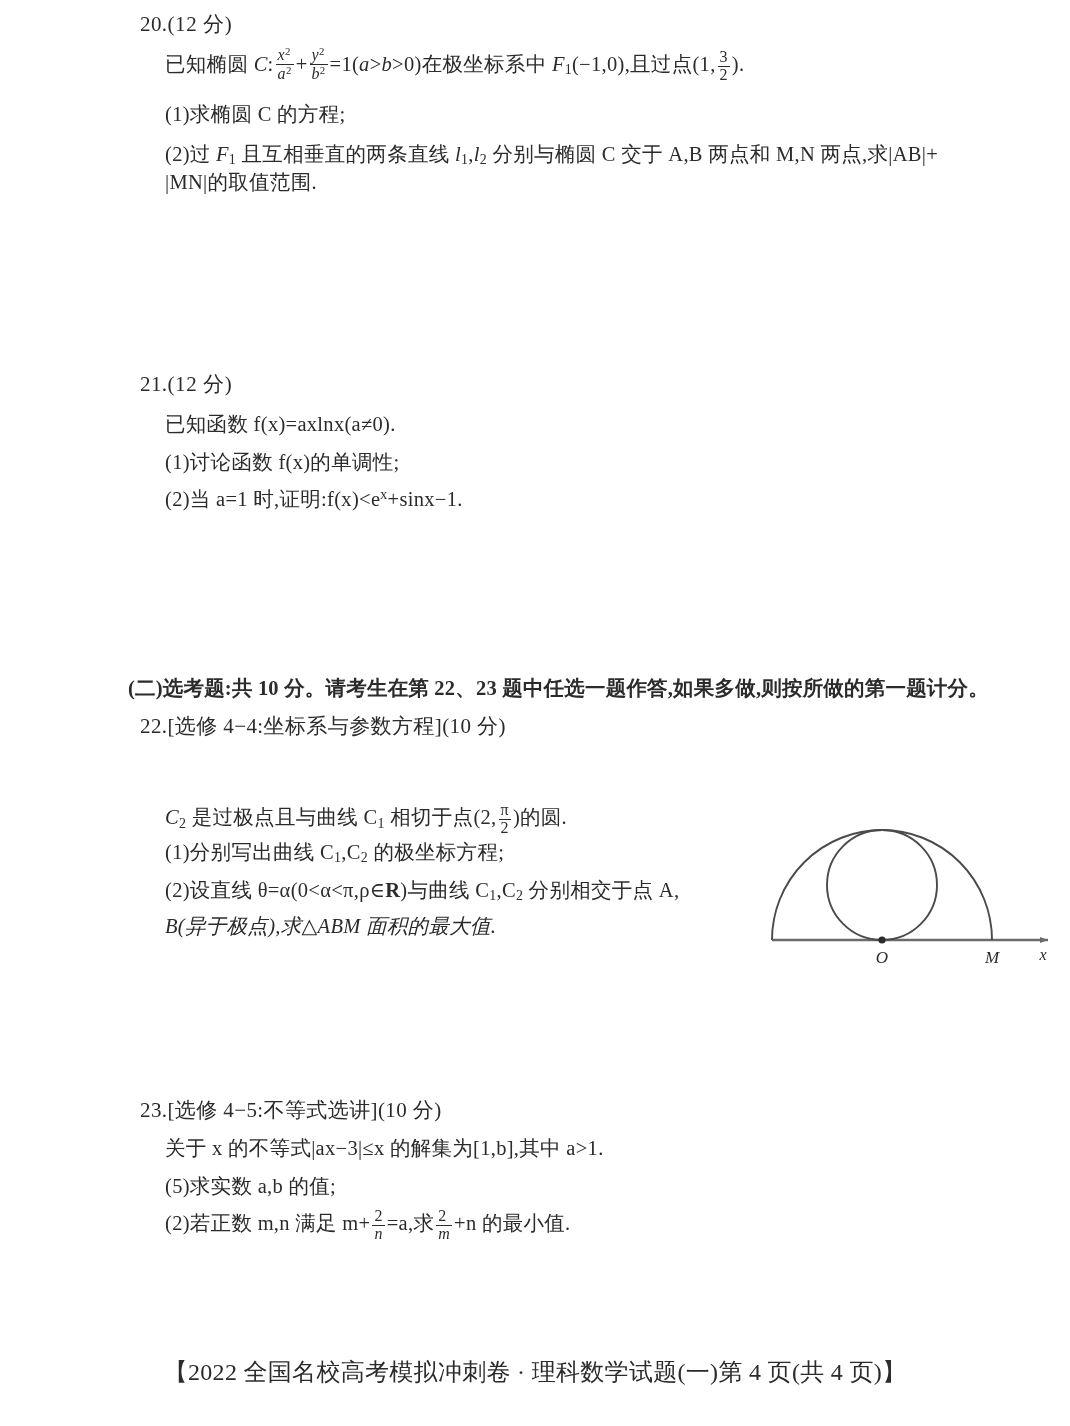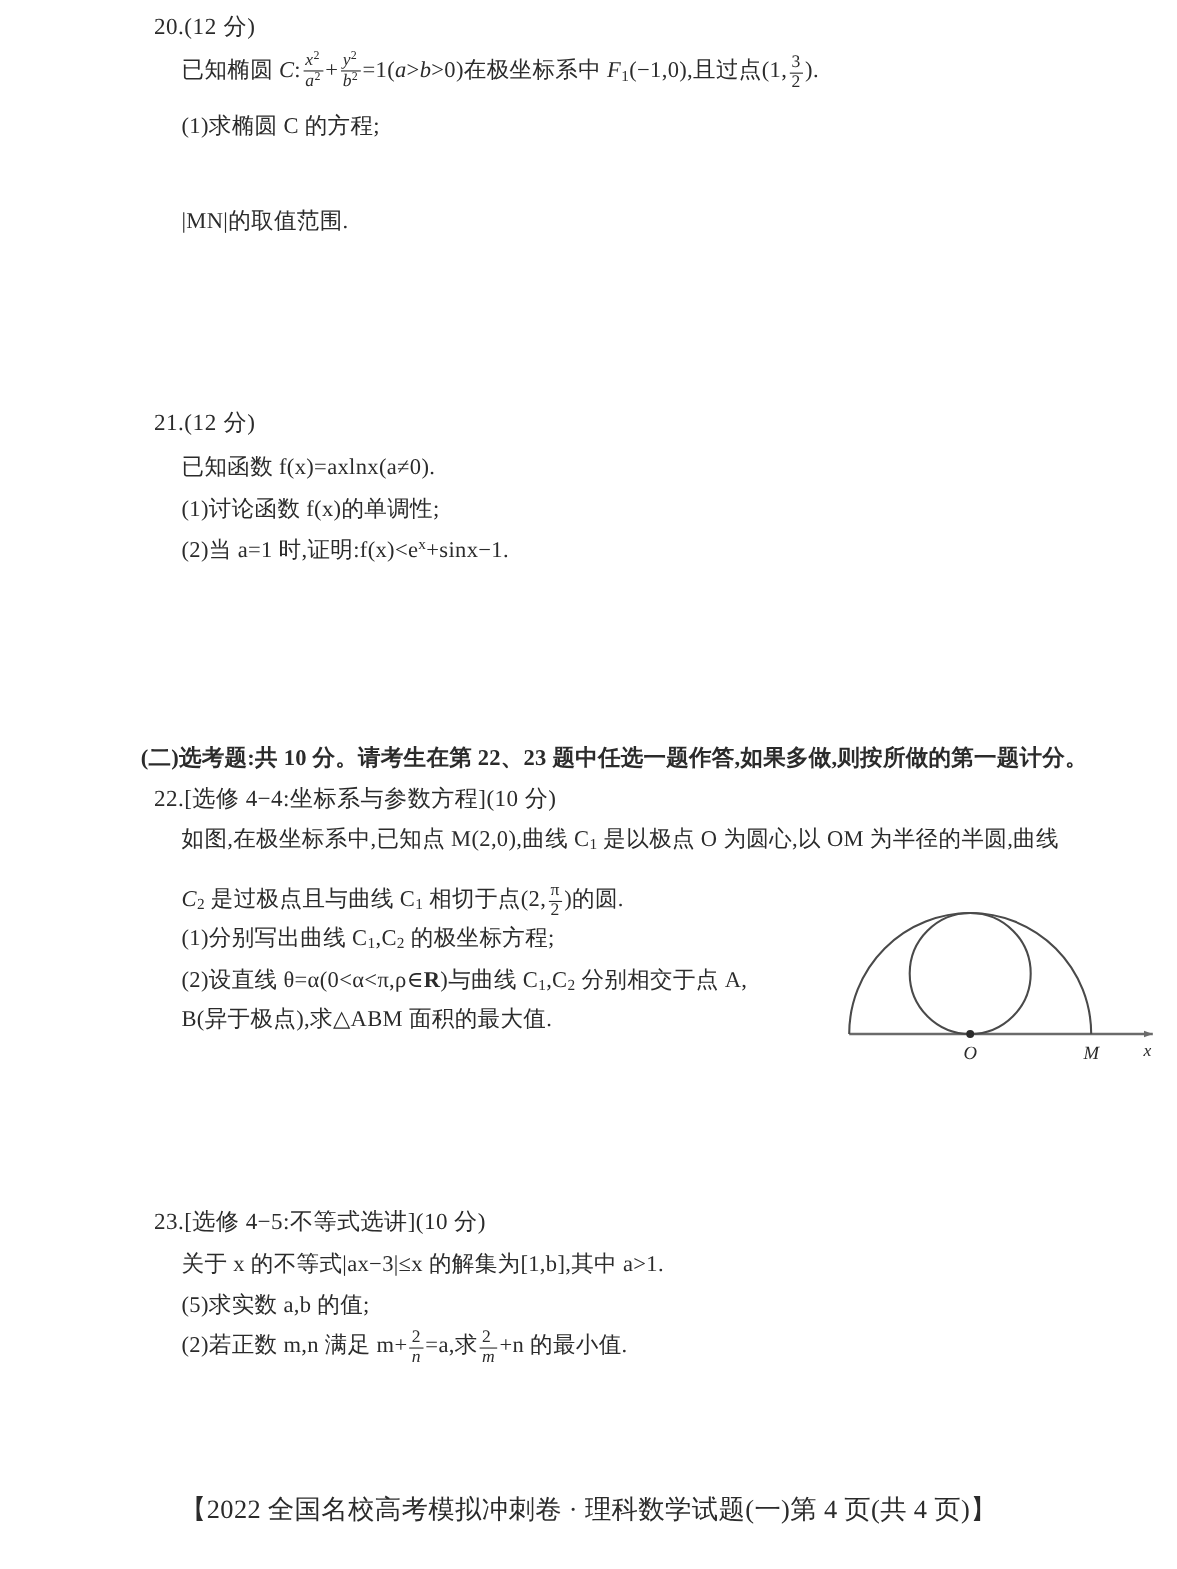--- a/index.html
+++ b/index.html
@@ -118,61 +118,61 @@
         <span class="num"><span class="mi">y</span><span class="supn">2</span></span>
         <span class="den"><span class="mi">b</span><span class="supn">2</span></span>
       </span><span>=1(</span><span class="mi">a</span><span>&gt;</span><span class="mi">b</span><span>&gt;0)</span><span>在极坐标系中 </span><span class="mi">F</span><span class="subn">1</span><span>(−1,0)</span><span>,且过点(1,</span><span class="frac">
         <span class="num mn">3</span>
         <span class="den mn">2</span>
       </span><span>).</span>
   </div>
 
   <div class="body-line" style="top:100px;">(1)求椭圆 C 的方程;</div>
 
-
-  <div class="hang-line" style="top:186px;">|MN|的取值范围.</div>
+  <div class="body-line" style="top:140px;">
+    <span>(2)过 </span><span class="mi">F</span><span class="subn">1</span><span> 且互相垂直的两条直线 </span><span class="mi">l</span><span class="subn">1</span><span>,</span><span class="mi">l</span><span class="subn">2</span><span> 分别与椭圆 C 交于 A,B 两点和 M,N 两点,求|AB|+</span>
+  </div>
+
+  <div class="hang-line" style="top:168px;">|MN|的取值范围.</div>
 
   <div class="qnum-line" style="top:370px;">
     <span>21.</span><span class="spaced">(12 分)</span>
   </div>
 
   <div class="body-line" style="top:410px;">已知函数 f(x)=axlnx(a≠0).</div>
 
   <div class="body-line" style="top:448px;">(1)讨论函数 f(x)的单调性;</div>
 
   <div class="body-line" style="top:485px;">
     <span>(2)当 a=1 时,证明:f(x)&lt;e</span><span class="supn">x</span><span>+sinx−1.</span>
   </div>
 
   <div class="section-head" style="top:674px;">(二)选考题:共 10 分。请考生在第 22、23 题中任选一题作答,如果多做,则按所做的第一题计分。</div>
 
   <div class="qnum-line" style="top:712px;">
     <span>22.</span><span>[选修 4−4:坐标系与参数方程]</span><span>(10 分)</span>
   </div>
 
-  <div class="body-line" style="top:748px;">
-    <span>如图,在极坐标系中,已知点 M(2,0),曲线 C</span><span class="subn">1</span><span> 是以极点 O 为圆心,以 OM 为半径的半圆,曲线</span>
-  </div>
 
   <div class="body-line" style="top:788px;margin-top:14px;">
     <span class="mi">C</span><span class="subn">2</span><span> 是过极点且与曲线 C</span><span class="subn">1</span><span> 相切于点(2,</span><span class="frac">
         <span class="num mn">π</span>
         <span class="den mn">2</span>
       </span><span>)的圆.</span>
   </div>
 
   <div class="body-line" style="top:838px;">
     <span>(1)分别写出曲线 C</span><span class="subn">1</span><span>,C</span><span class="subn">2</span><span> 的极坐标方程;</span>
   </div>
 
   <div class="body-line" style="top:876px;">
     <span>(2)设直线 θ=α(0&lt;α&lt;π,ρ∈</span><span class="mup">R</span><span>)与曲线 C</span><span class="subn">1</span><span>,C</span><span class="subn">2</span><span> 分别相交于点 A,</span>
   </div>
 
-  <div class="hang-line" style="top:912px;">B(异于极点),求△ABM 面积的最大值.</div>
+  <div class="hang-line" style="top:912px;font-style:italic;">B(异于极点),求△ABM 面积的最大值.</div>
 
   <div class="figure">
     <svg width="300" height="150" viewBox="0 0 300 150" xmlns="http://www.w3.org/2000/svg">
 
       <line x1="12" y1="122" x2="288" y2="122" stroke="#6b6b6b" stroke-width="2.4"></line>
 
       <polygon points="288,122 280,119 280,125" fill="#6b6b6b"></polygon>
 
       <path d="M 12 122 A 110 110 0 0 1 232 122" fill="none" stroke="#4a4a4a" stroke-width="1.9"></path>
 

